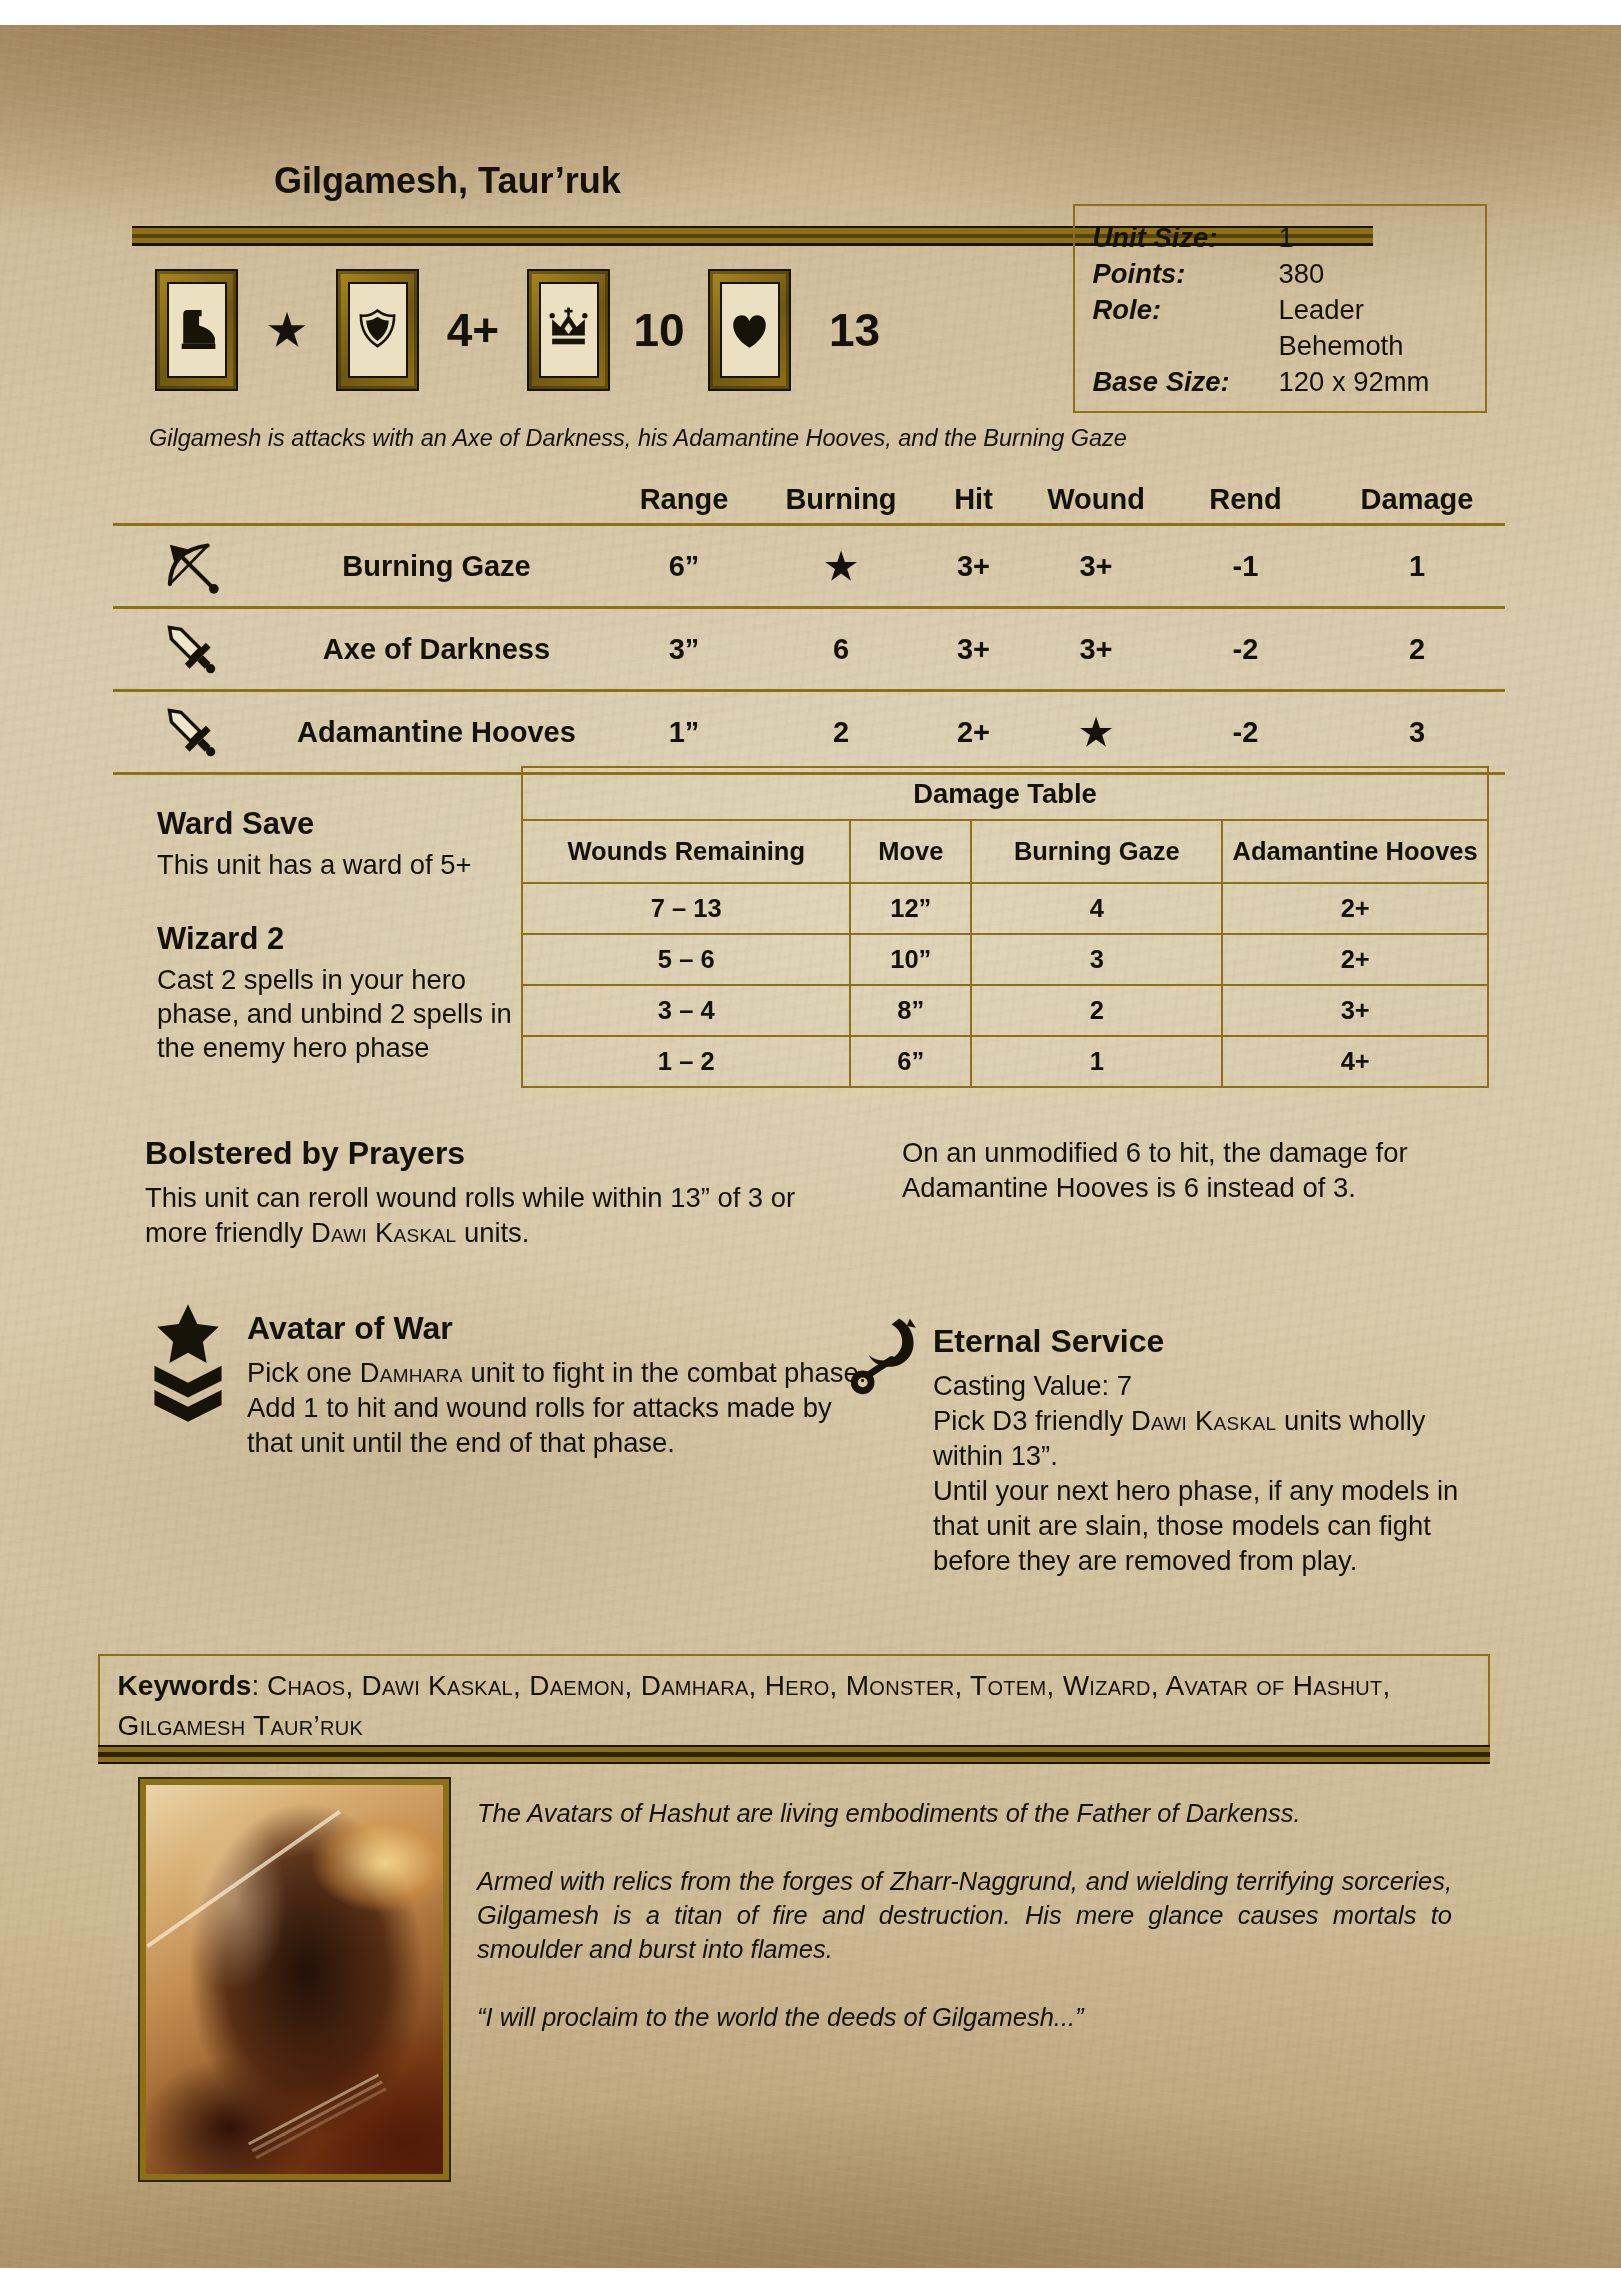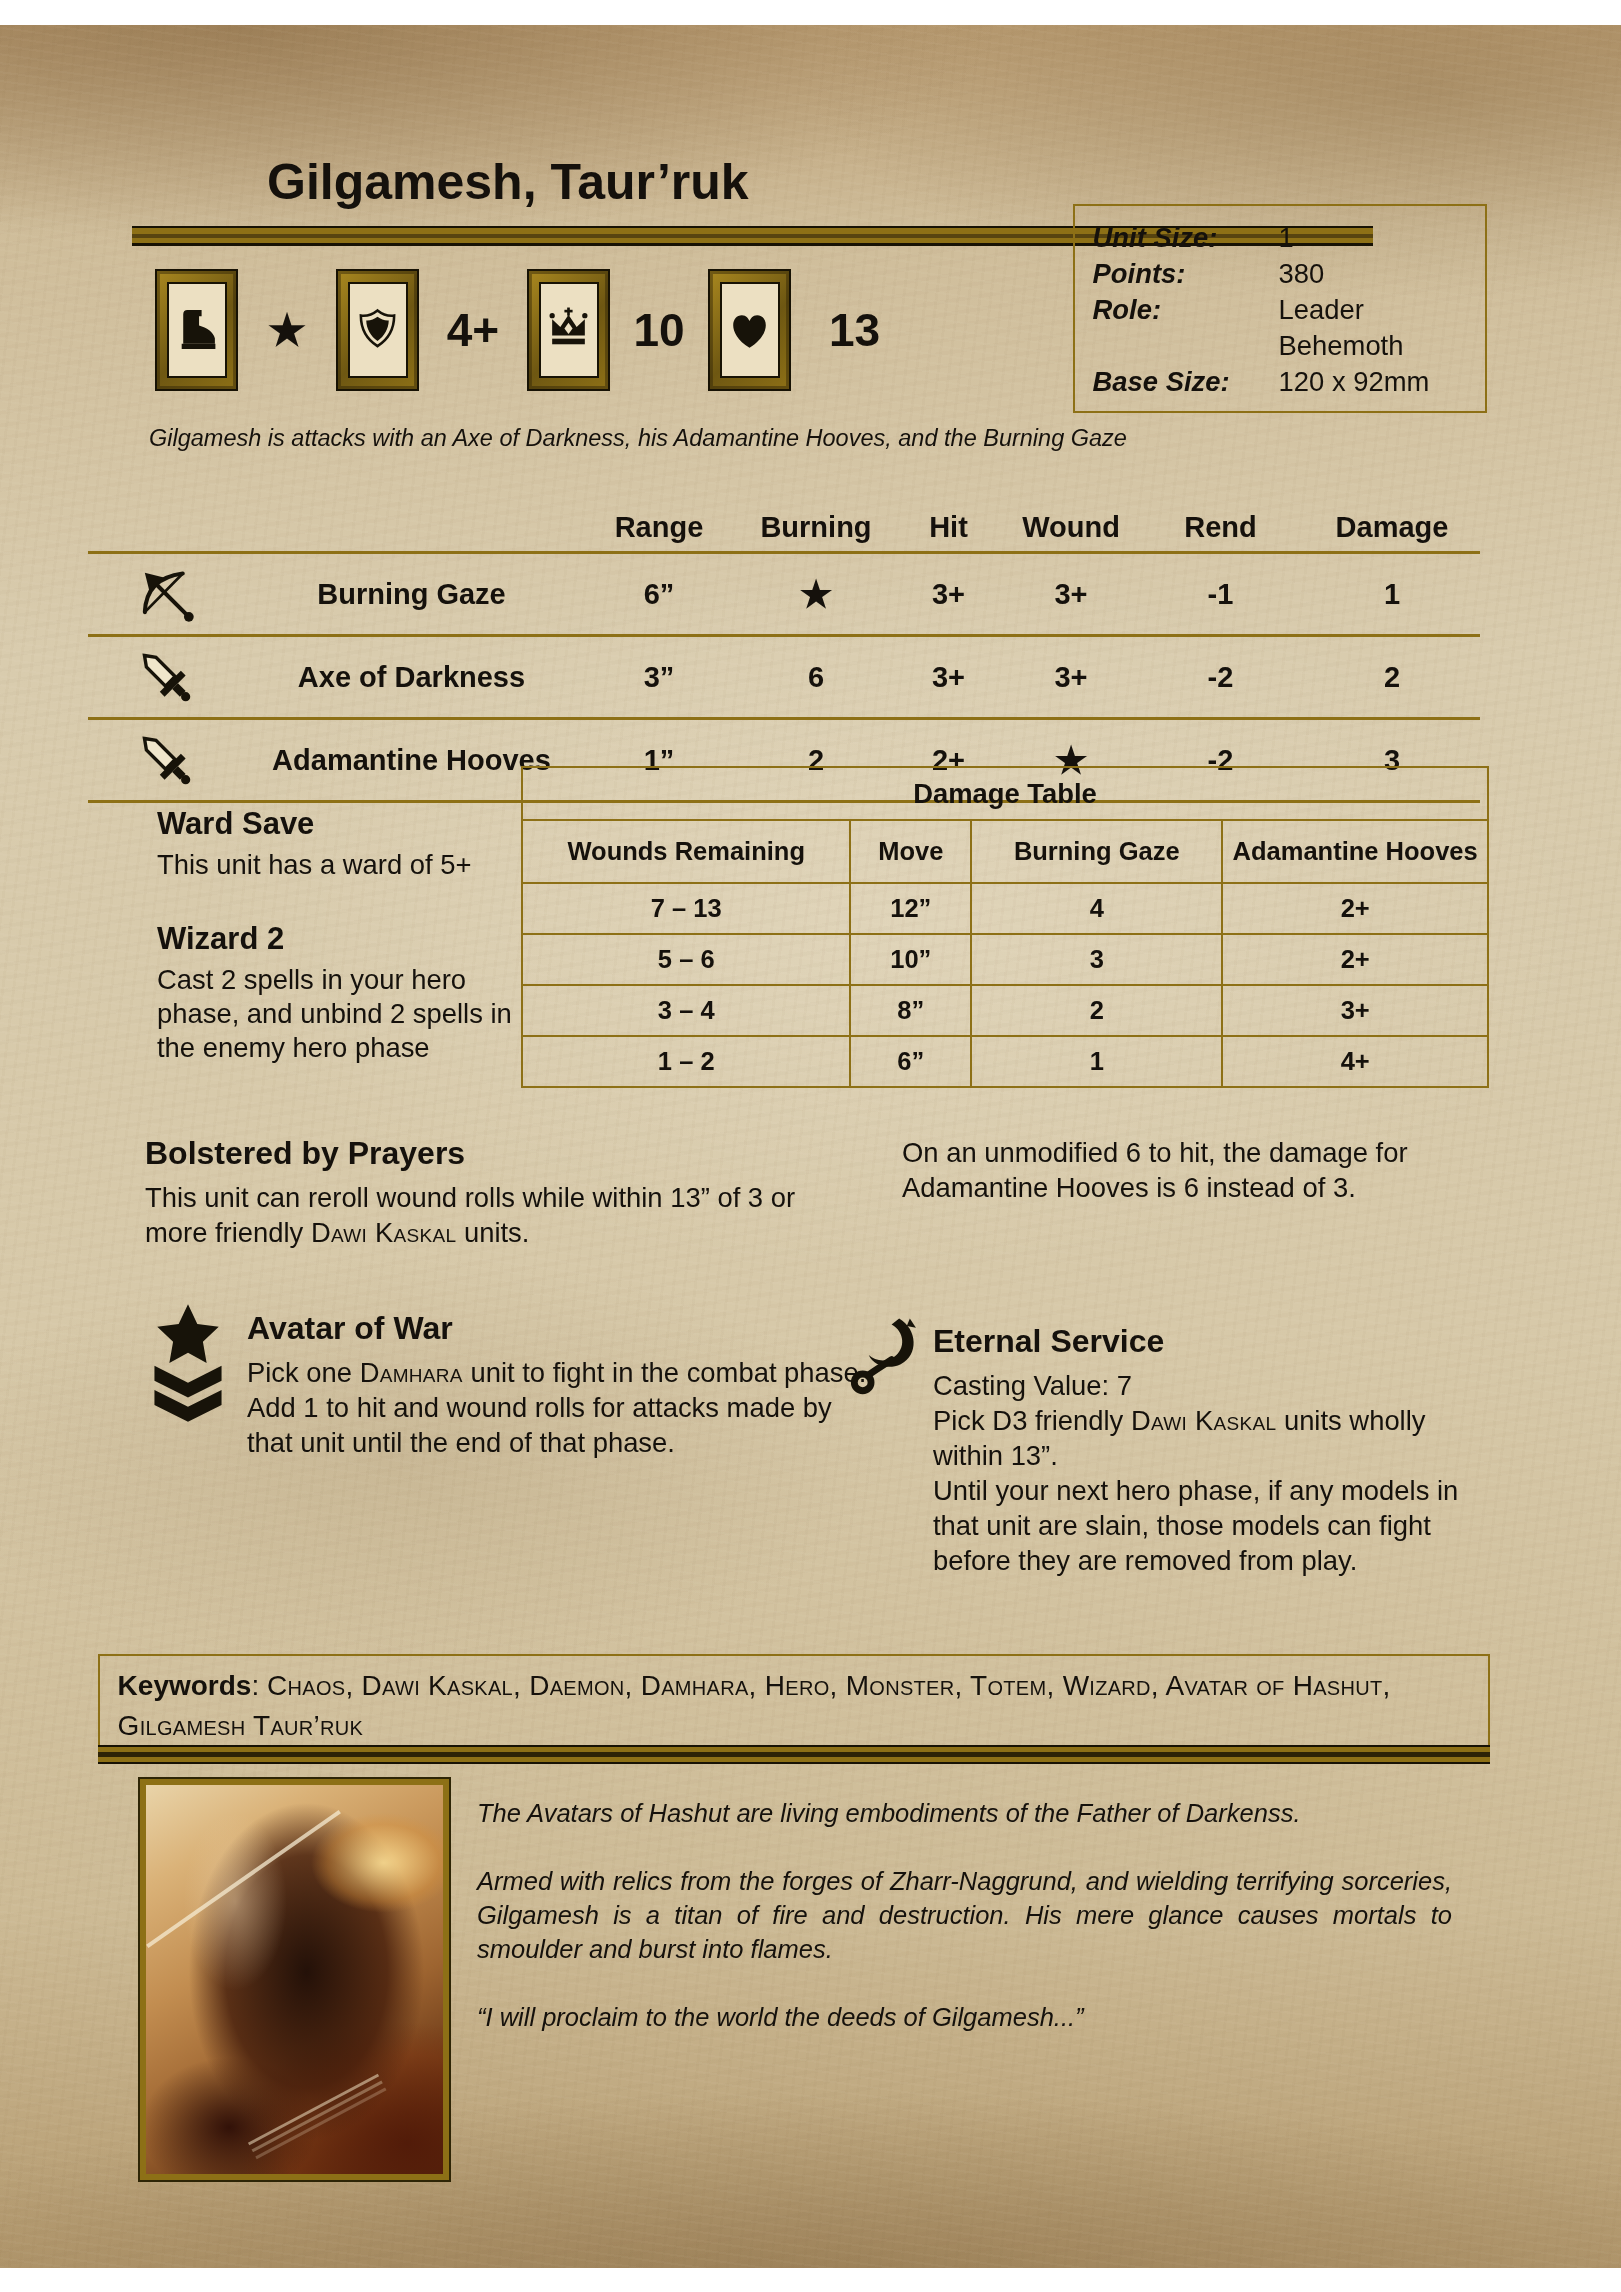--- a/index.html
+++ b/index.html
@@ -19,22 +19,22 @@
       linear-gradient(180deg,#b99c72 0%,#cfbd9a 9%,#d9ccae 28%,#d7c9a9 58%,#cdbb96 84%,#b49a6f 100%);
   }
   .parchment::before {
     content:""; position:absolute; inset:0; opacity:.55;
     background:
       repeating-linear-gradient(97deg, rgba(120,90,50,0.05) 0 2.9px, transparent 2.9px 10.8px),
       repeating-linear-gradient(8deg, rgba(255,250,240,0.06) 0 2px, transparent 2px 8.8px),
       repeating-linear-gradient(171deg, rgba(100,70,40,0.04) 0 3.9px, transparent 3.9px 12.7px);
   }
   .title {
-    position:absolute; left:267px; top:153px; margin:0;
-    font-size:50px; font-weight:bold; letter-spacing:0px;
+    position:absolute; left:267px; top:153px; margin:7px;
+    font-size:36px; font-weight:bold; letter-spacing:0px;
   }
   .title-bar {
     position:absolute; left:132px; top:226px; width:1241px; height:19.6px;
     background:linear-gradient(180deg,#171204 0 12%, #8d7016 12% 40%, #574410 40% 58%, #8d7016 58% 86%, #171204 86% 100%);
   }
   
   .stats-row { position:absolute; left:155px; top:269px; display:flex; align-items:center; }
   .frame {
     width:79px; height:118px; flex:0 0 auto;
     background:linear-gradient(135deg,#a8871f,#6e5712 55%,#8d7016);
@@ -55,21 +55,21 @@
     position:absolute; left:1073px; top:204px; width:414px; box-sizing:border-box;
     border:2px solid #8d7016; padding:13.7px 17.6px 11.8px;
     font-size:27.4px; line-height:36px;
   }
   .info-row { display:grid; grid-template-columns:186px 1fr; }
   .info-label { font-weight:bold;font-style:italic; }
   .info-val { white-space:pre-line; }
   
   .intro { position:absolute; left:149px; top:425px; margin:0; font-style:italic; font-size:23.5px; }
   
-  .wtable { position:absolute; left:88px; top:476px; width:1392px;margin-top:28px; }
+  .wtable { position:absolute; left:113px; top:476px; width:1392px; }
   .wrow {
     display:grid; grid-template-columns:157px 333px 162px 152px 113px 132px 167px 176px;
     align-items:center; text-align:center; font-weight:bold;
   }
   .wrow.head { height:47px; font-size:29px; }
   .wrow.data { height:80px; font-size:29px; border-top:3.9px solid #8d7016; }
   .wrow.data.last { border-bottom:3.9px solid #8d7016; }
   .wcell-star { font-size:37px; }
   .wicon { display:flex; align-items:center; justify-content:center; }
   

